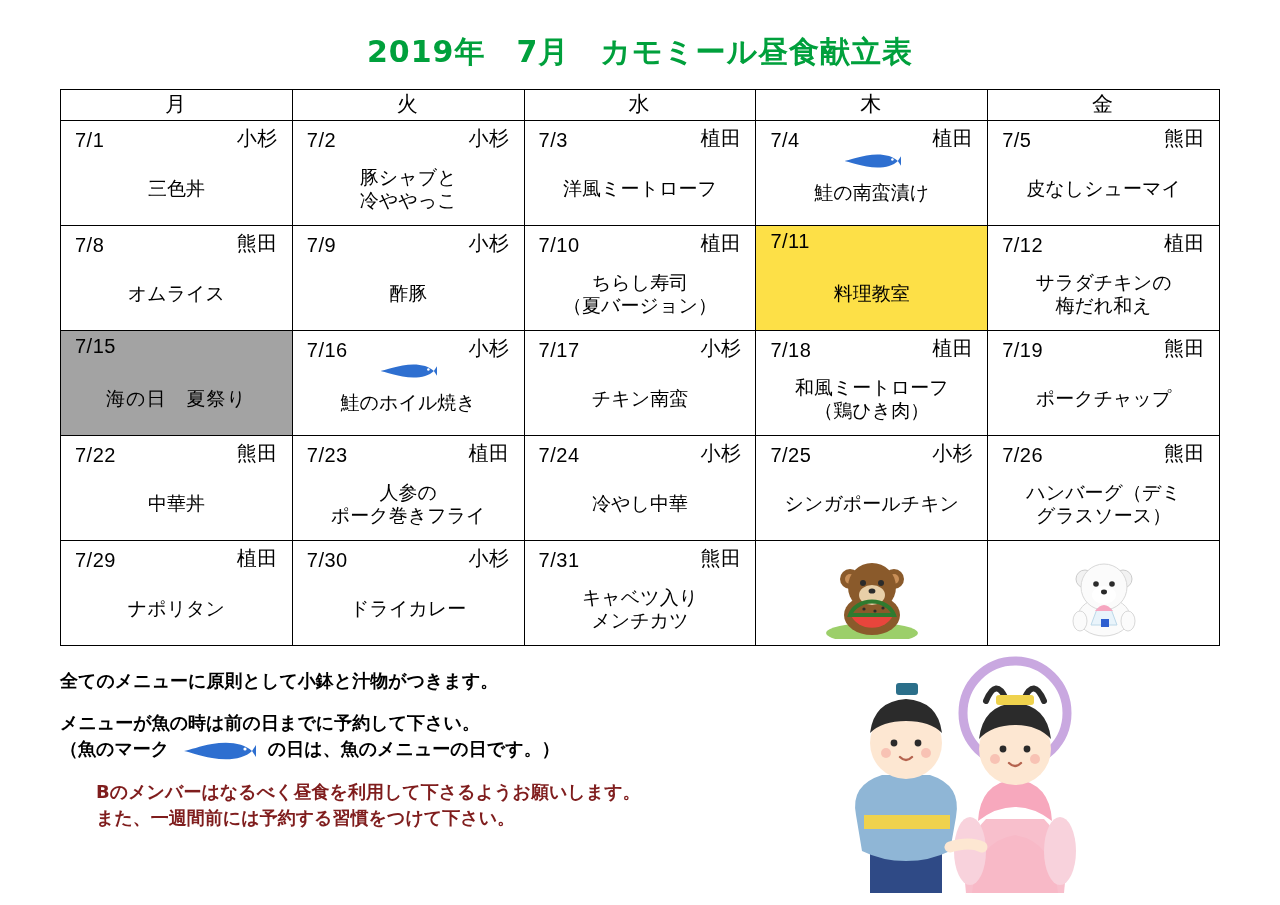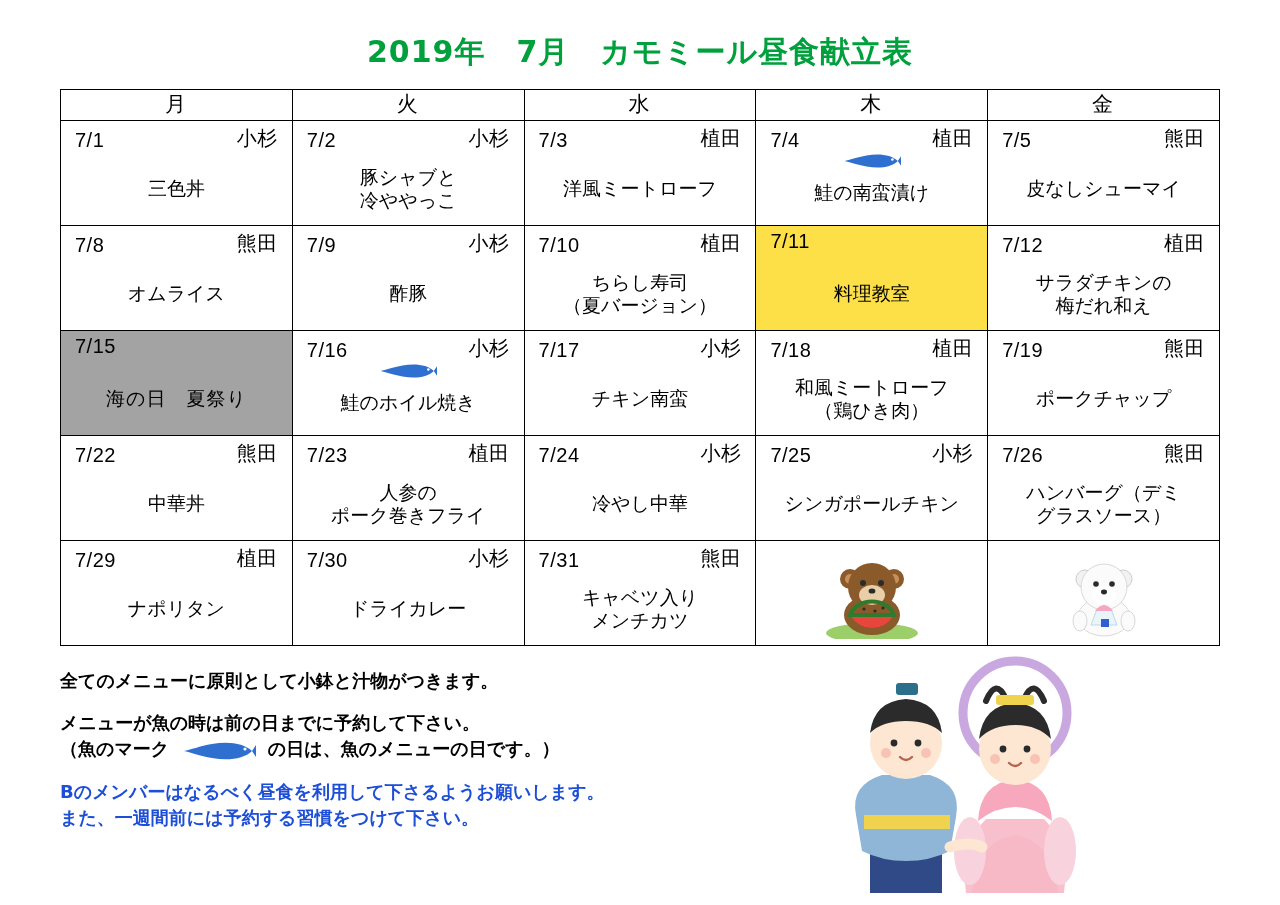--- a/index.html
+++ b/index.html
@@ -428,21 +428,21 @@
       <span class="inline-fish">
         <svg class="fish-svg" width="74" height="20" viewBox="0 0 74 20" aria-hidden="true">
           <path d="M70 10 C62 2 46 0 30 3 C18 5 8 9 2 10 C8 11 18 15 30 17 C46 20 62 18 70 10 Z" fill="#2e6fd0"></path>
           <path d="M70 10 L74 4 L74 16 Z" fill="#2e6fd0"></path>
           <circle cx="63" cy="8" r="1.6" fill="#ffffff"></circle>
         </svg>
       </span>
       <span>の日は、魚のメニューの日です。）</span>
     </span>
   </div>
-  <div class="note red" style="color: #1d4ed8;">
+  <div class="note red" style="color: #7f1d1d; margin-left: 36px;">
     <span class="l2">Bのメンバーはなるべく昼食を利用して下さるようお願いします。</span>
     <span class="l2">また、一週間前には予約する習慣をつけて下さい。</span>
   </div>
 </div>
 
 <div id="couple">
   <svg width="340" height="240" viewBox="0 0 340 240" aria-hidden="true">
 
     <ellipse cx="205" cy="58" rx="52" ry="52" fill="none" stroke="#c9a8e0" stroke-width="9"></ellipse>
 

